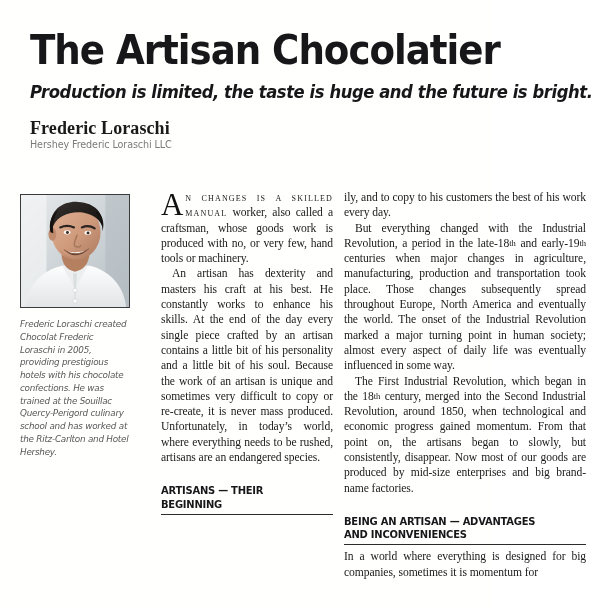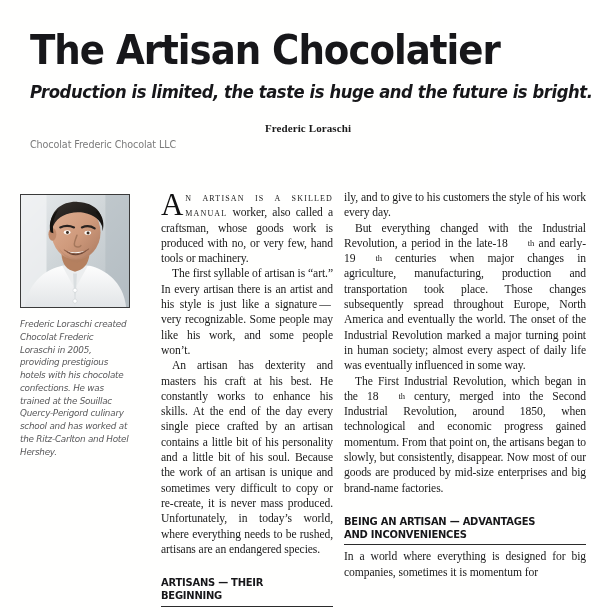--- a/index.html
+++ b/index.html
@@ -53,26 +53,25 @@
     letter-spacing: -0.45px;
     color: #17171a;
     margin: 9px 0 0 0;
     transform: scaleX(0.955);
     transform-origin: left center;
     white-space: nowrap;
   }
   .byline {
     font-family: "Liberation Serif", serif;
     font-weight: bold;
-    font-size: 11px;
+    font-size: 18px;
     line-height: 15px;
     color: #1a1a1a;
     margin: 18px 0 0 0;
     letter-spacing: 0.1px;
-    text-align: center;
   }
   .affiliation {
     font-family: "DejaVu Sans", sans-serif;
     font-size: 9.6px;
     line-height: 13px;
     color: #7b7b7b;
     margin: 2px 0 0 0;
     letter-spacing: -0.1px;
   }
 
@@ -146,21 +145,20 @@
   }
   .smallcaps {
     font-variant: small-caps;
     letter-spacing: 1.15px;
     font-size: 11.6px;
   }
   sup.ord {
     font-size: 0.74em;
     vertical-align: 0.12em;
     line-height: 0;
-    padding-left: 20px;
   }
 
   
   .sec-head {
     font-family: "DejaVu Sans", sans-serif;
     font-weight: bold;
     font-size: 10.6px;
     line-height: 13.2px;
     letter-spacing: -0.25px;
     color: #17171a;
@@ -178,21 +176,21 @@
 </style>
 </head>
 <body>
 
 <div class="page">
 
   <div class="masthead">
     <h1 class="headline">The Artisan Chocolatier</h1>
     <p class="deck">Production is limited, the taste is huge and the future is bright.</p>
     <p class="byline">Frederic Loraschi</p>
-    <p class="affiliation">Chocolat Frederic Chocolat LLC</p>
+    <p class="affiliation">Hershey Frederic Loraschi LLC</p>
   </div>
 
   <div class="col-left">
     <div class="photo">
       <svg viewBox="0 0 110 114" preserveAspectRatio="xMidYMid slice" aria-hidden="true">
         <defs>
           <linearGradient id="bgGrad" x1="0" y1="0" x2="1" y2="1">
             <stop offset="0%" stop-color="#e9ecee"></stop>
             <stop offset="45%" stop-color="#cfd5d8"></stop>
             <stop offset="100%" stop-color="#b9c1c6"></stop>
@@ -248,36 +246,35 @@
 
         <path d="M36 50 Q44 66 56 69 Q69 66 76 50 Q70 63 56 65 Q43 63 36 50 Z" fill="#b07f62" opacity="0.35"></path>
       </svg>
     </div>
     <div class="caption">Frederic Loraschi created Chocolat Frederic Loraschi in 2005, providing prestigious hotels with his chocolate confections. He was trained at the Souillac Quercy-Perigord culinary school and has worked at the Ritz-Carlton and Hotel Hershey.</div>
   </div>
 
   <div class="col-mid body-col">
 
     <p class="first">
-      <span class="dropcap">A</span><span class="smallcaps">n artisan is a skilled manual</span><span> worker, also called a craftsman, whose goods work is produced with no, or very few, hand tools or machinery.</span>
+      <span class="dropcap">A</span><span class="smallcaps">n changes is a skilled manual</span><span> worker, also called a craftsman, whose goods work is produced with no, or very few, hand tools or machinery.</span>
     </p>
 
-    <p>The first syllable of artisan is “art.” In every artisan there is an artist and his style is just like a signature — very recognizable. Some people may like his work, and some people won’t.</p>
 
     <p>An artisan has dexterity and masters his craft at his best. He constantly works to enhance his skills. At the end of the day every single piece crafted by an artisan contains a little bit of his personality and a little bit of his soul. Because the work of an artisan is unique and sometimes very difficult to copy or re-create, it is never mass produced. Unfortunately, in today’s world, where everything needs to be rushed, artisans are an endangered species.</p>
 
     <div class="spacer-sm"></div>
     <div class="sec-head">ARTISANS — THEIR BEGINNING</div>
     <hr class="sec-rule">
 
   </div>
 
   <div class="col-right body-col">
 
-    <p class="first">ily, and to give to his customers the style of his work every day.</p>
+    <p class="first">ily, and to copy to his customers the best of his work every day.</p>
 
     <p><span>But everything changed with the Industrial Revolution, a period in the late-18</span><sup class="ord">th</sup><span> and early-19</span><sup class="ord">th</sup><span> centuries when major changes in agriculture, manufacturing, production and transportation took place. Those changes subsequently spread throughout Europe, North America and eventually the world. The onset of the Industrial Revolution marked a major turning point in human society; almost every aspect of daily life was eventually influenced in some way.</span></p>
 
     <p><span>The First Industrial Revolution, which began in the 18</span><sup class="ord">th</sup><span> century, merged into the Second Industrial Revolution, around 1850, when technological and economic progress gained momentum. From that point on, the artisans began to slowly, but consistently, disappear. Now most of our goods are produced by mid-size enterprises and big brand-name factories.</span></p>
 
     <div class="spacer-sm"></div>
     <div class="sec-head">BEING AN ARTISAN — ADVANTAGES</div>
     <div class="sec-head" style="margin-top:0;">AND INCONVENIENCES</div>
     <hr class="sec-rule">
 

